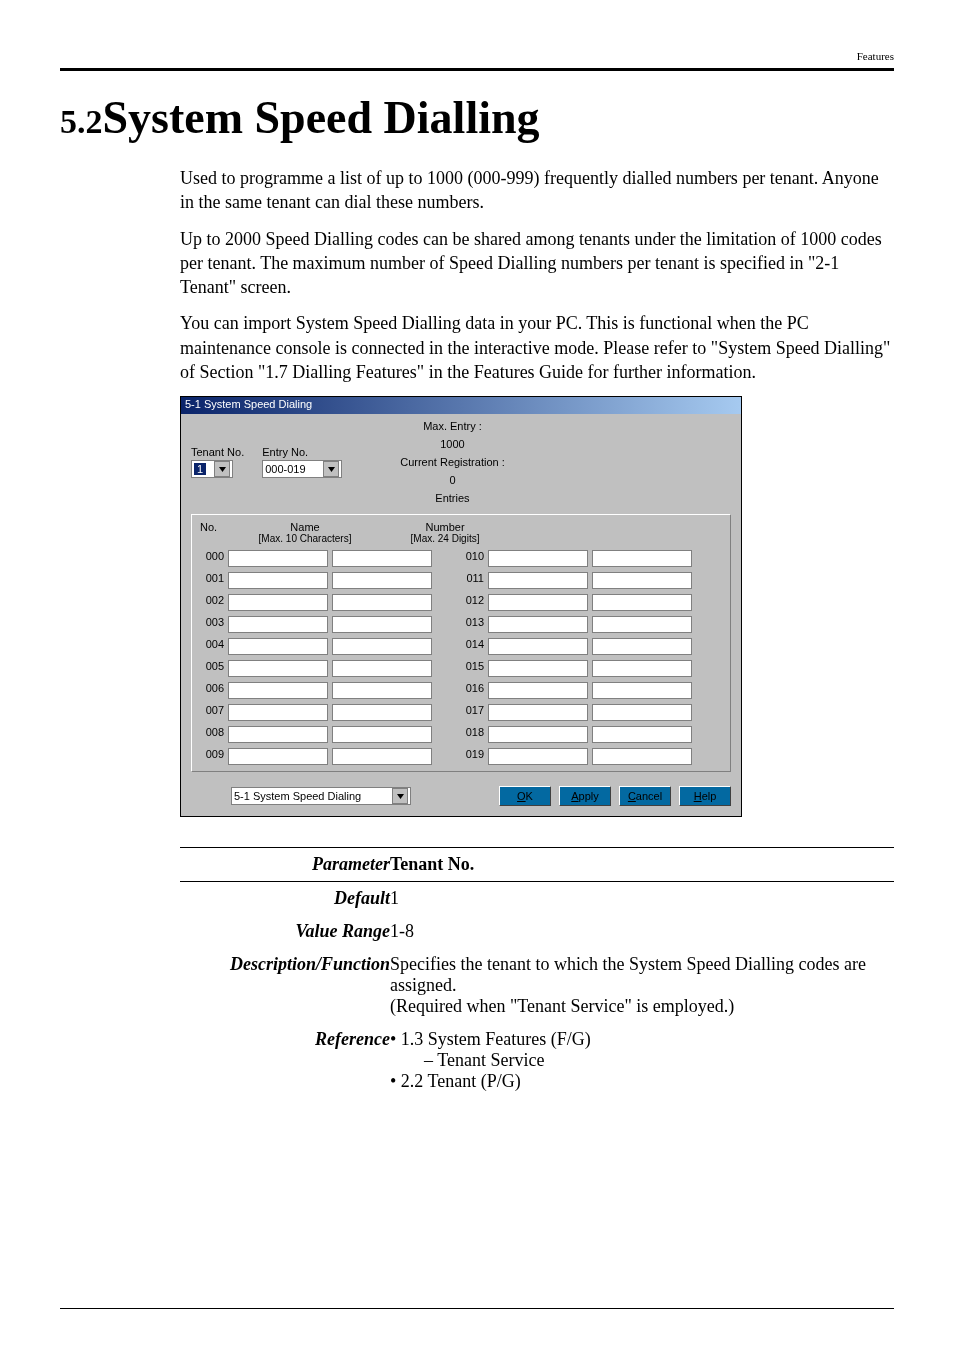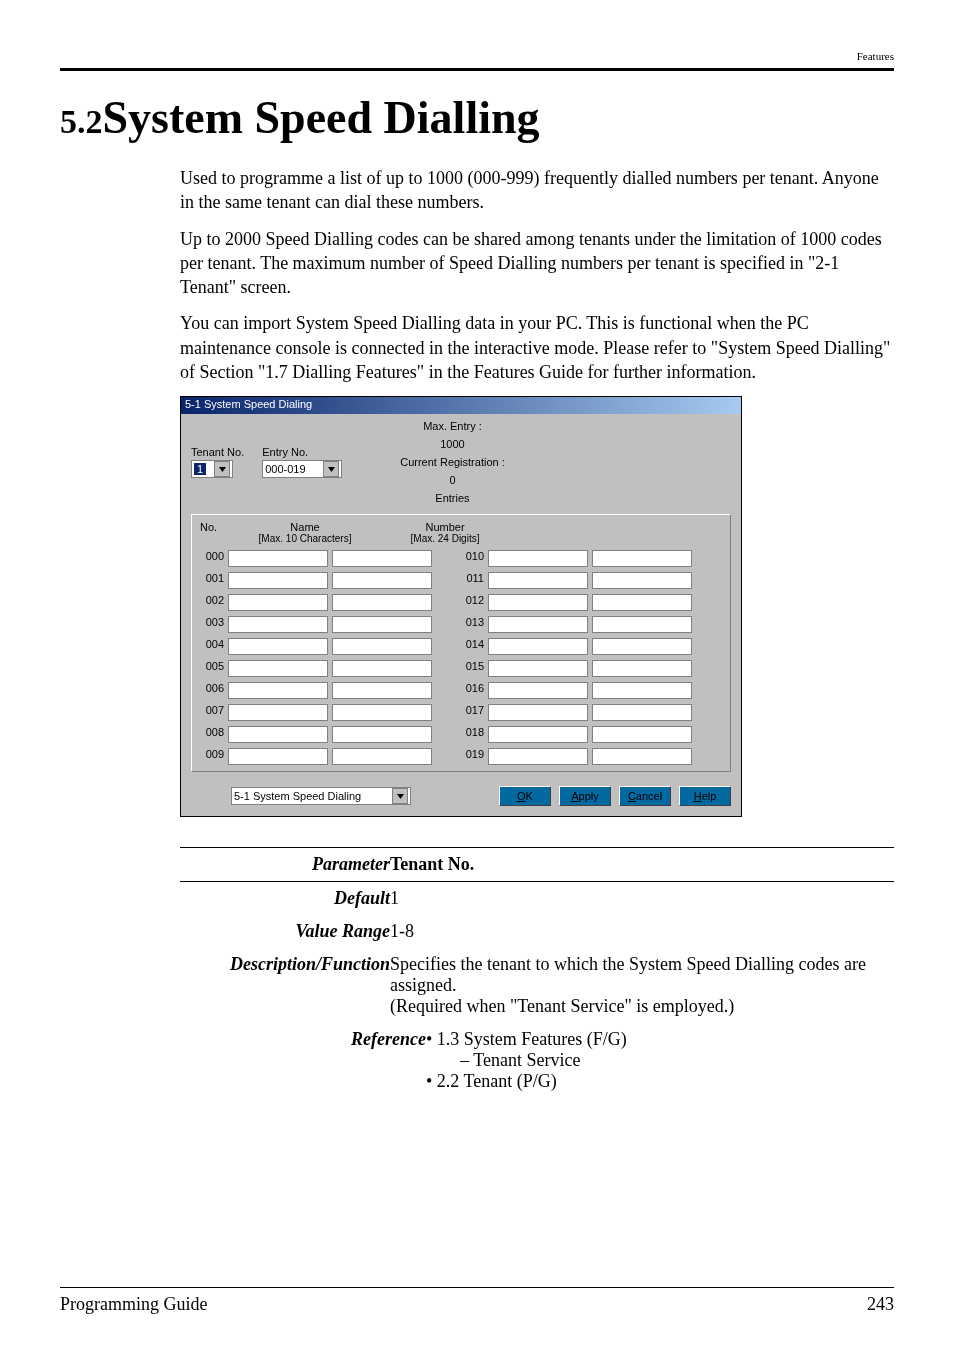--- a/index.html
+++ b/index.html
@@ -444,31 +444,27 @@
       <div class="param-label">Value Range</div>
       <div class="param-value">1-8</div>
     </div>
     <div style="padding: 6px 0; display:flex;">
       <div class="param-label">Description/Function</div>
       <div class="param-value">
         <div>Specifies the tenant to which the System Speed Dialling codes are assigned.</div>
         <div>(Required when "Tenant Service" is employed.)</div>
       </div>
     </div>
-    <div class="last" style="padding: 6px 0; display:flex;margin-left:36px;">
+    <div class="last" style="padding: 6px 0; display:flex;">
       <div class="param-label">Reference</div>
       <div class="param-value">
         <div>• 1.3 System Features (F/G)</div>
         <div class="sub">– Tenant Service</div>
         <div>• 2.2   Tenant (P/G)</div>
       </div>
     </div>
   </div>
 
   <div class="footer">
     <hr class="footer-line">
-    <div class="footer-row">
-      <span>Programming Guide</span>
-      <span>243</span>
-    </div>
   </div>
 
 </div>
 
 </body></html>

